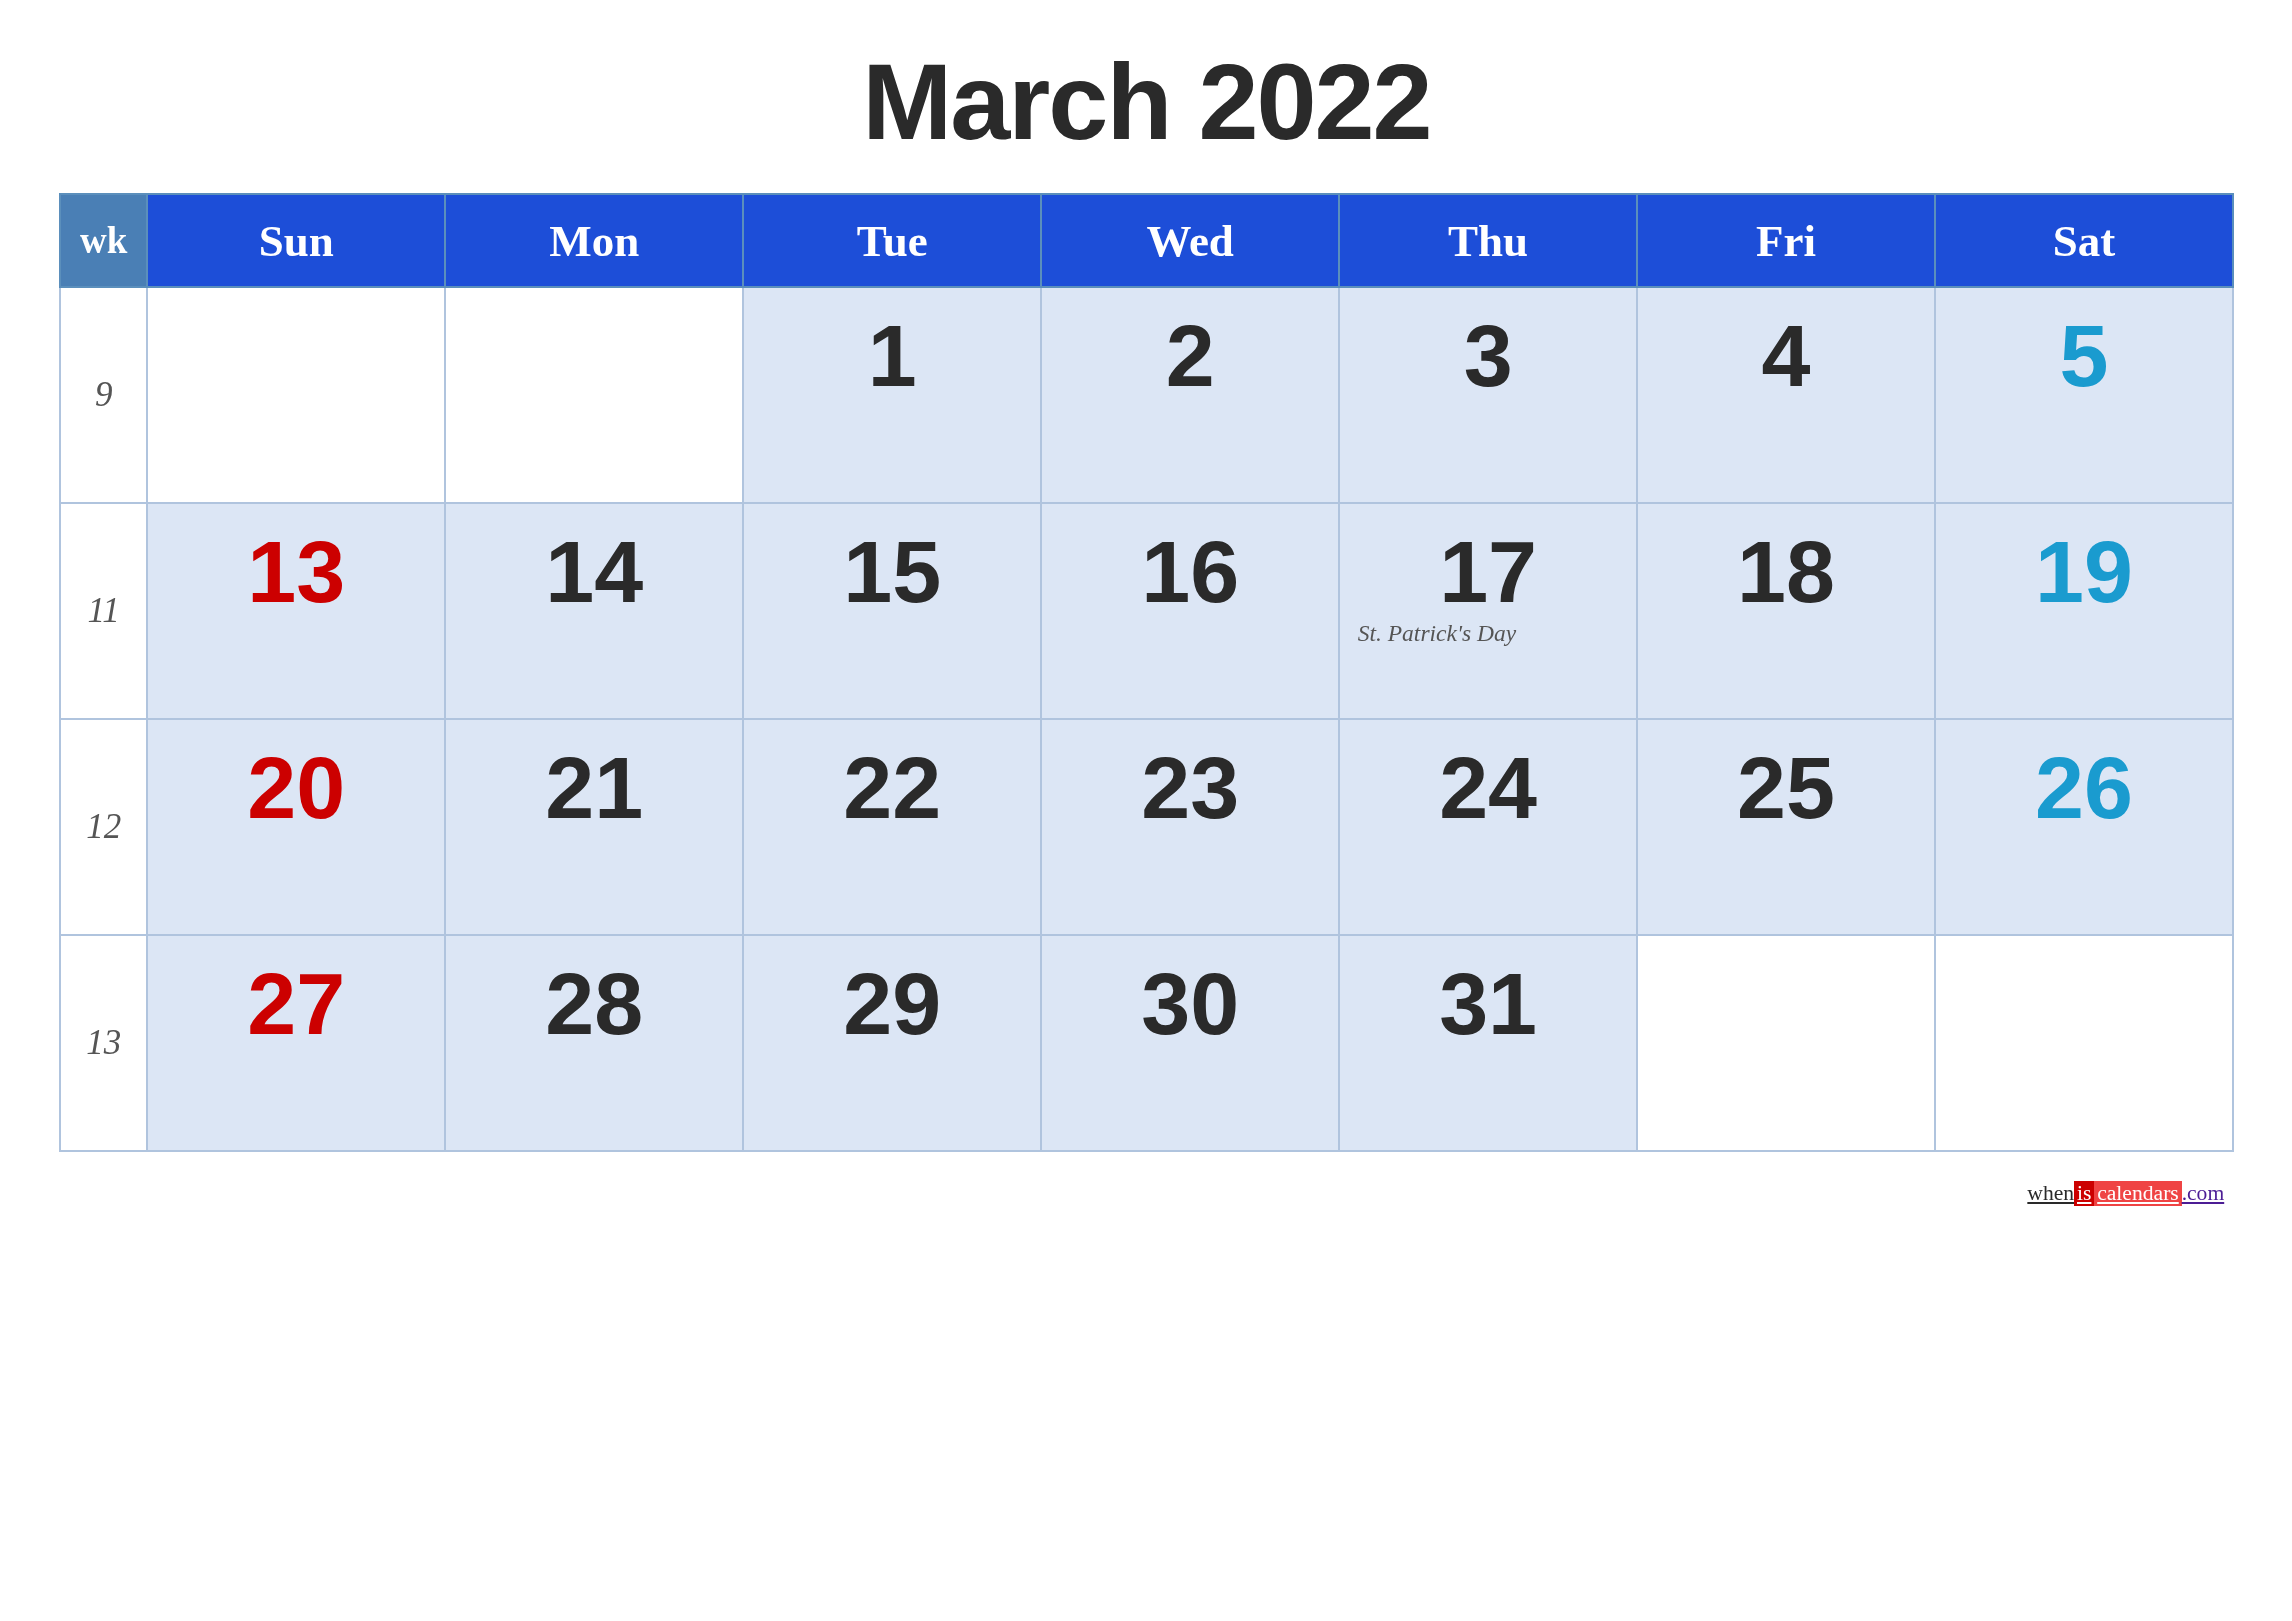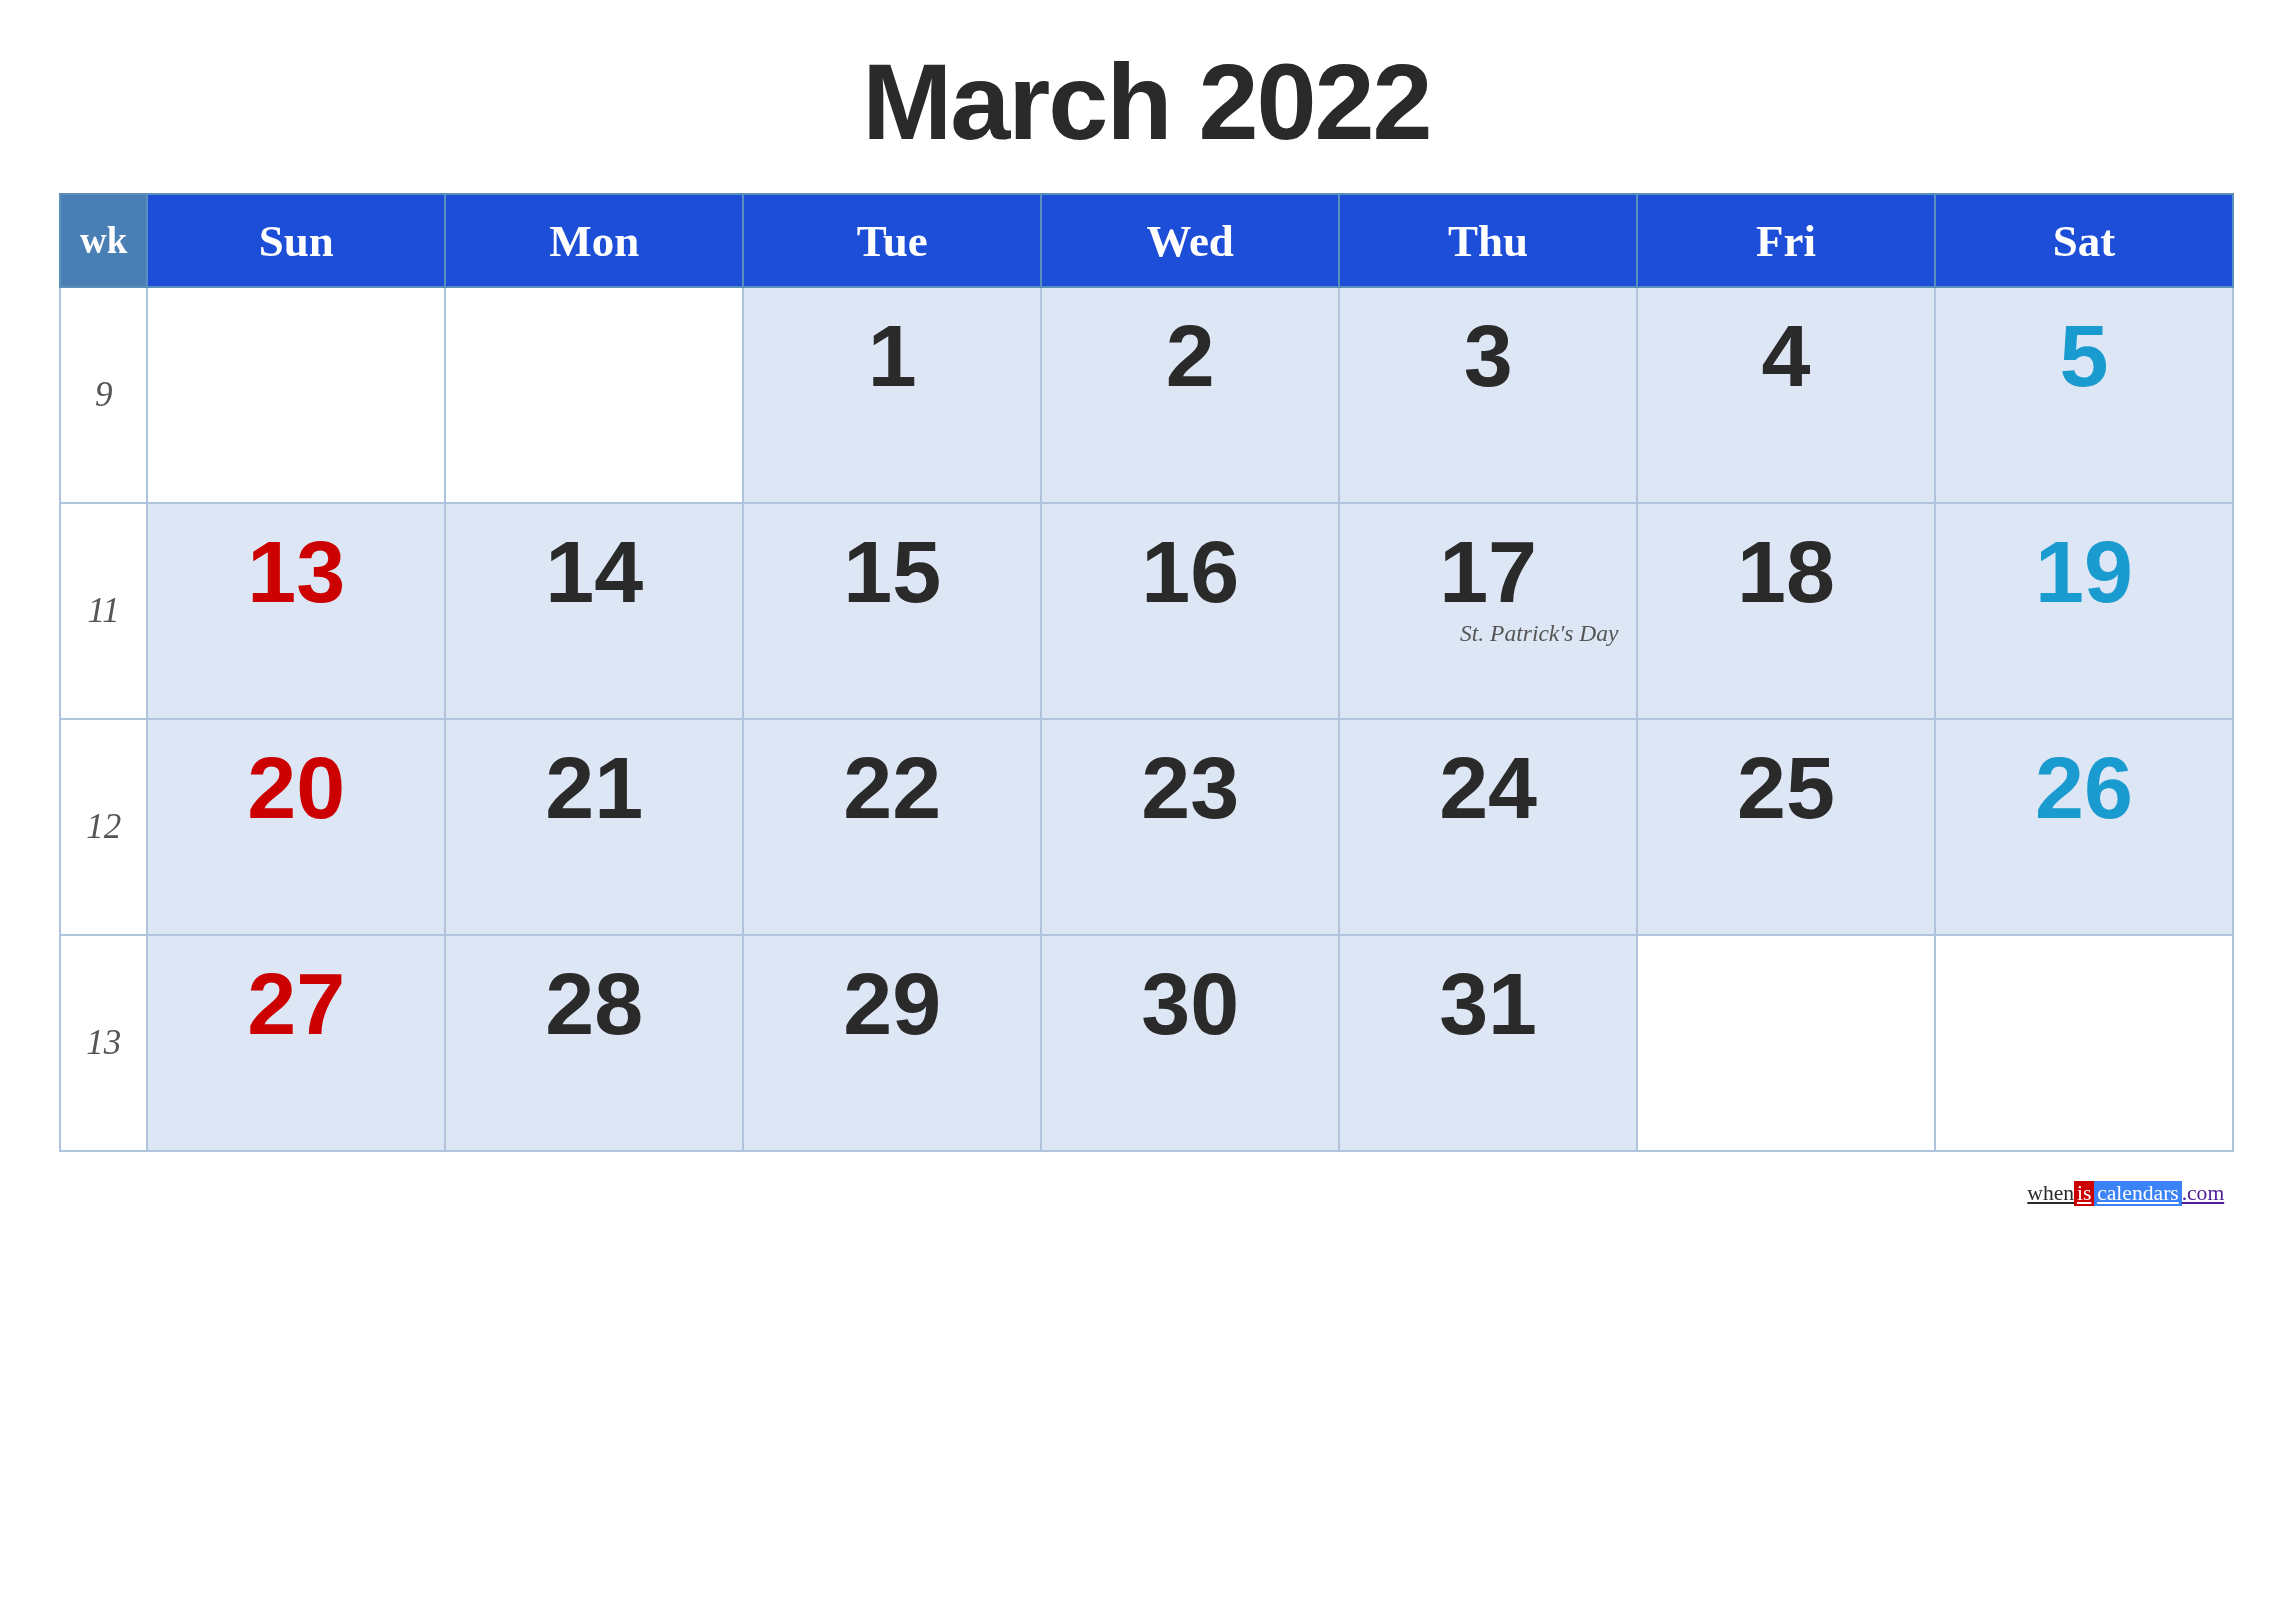--- a/index.html
+++ b/index.html
@@ -88,21 +88,21 @@
       margin-top: 9.8px;
     }
 
     .day-number.sunday { color: #cc0000; }
     .day-number.saturday { color: #1a9bcf; }
     .day-number.weekday { color: #2a2a2a; }
 
     .holiday-label {
       font-size: 23.5px;
       color: #555;
-      text-align: right;
+      text-align: left;
       display: block;
       font-style: italic;
       margin-top: 3.9px;
     }
 
     .bottom-bar {
       width: 100%;
       display: flex;
       justify-content: flex-end;
       margin-top: 29px;
@@ -110,21 +110,21 @@
     }
 
     .watermark-box {
       font-size: 21.6px;
       display: inline-flex;
       align-items: center;
     }
 
     .wm-when { color: #2a2a2a; text-decoration: underline; }
     .wm-is { background: #cc0000; color: #fff; padding: 0 2.9px; text-decoration: underline; }
-    .wm-cal { background: #3b82f6; color: #fff; padding: 0 2.9px; text-decoration: underline; }
+    .wm-cal { background: #ef4444; color: #fff; padding: 0 2.9px; text-decoration: underline; }
     .wm-com { color: #4c1d95; text-decoration: underline; }
 
     
     .last-row .day-cell.empty-end {
       background-color: #ffffff;
     }
   </style>
 </head>
 <body>
 

